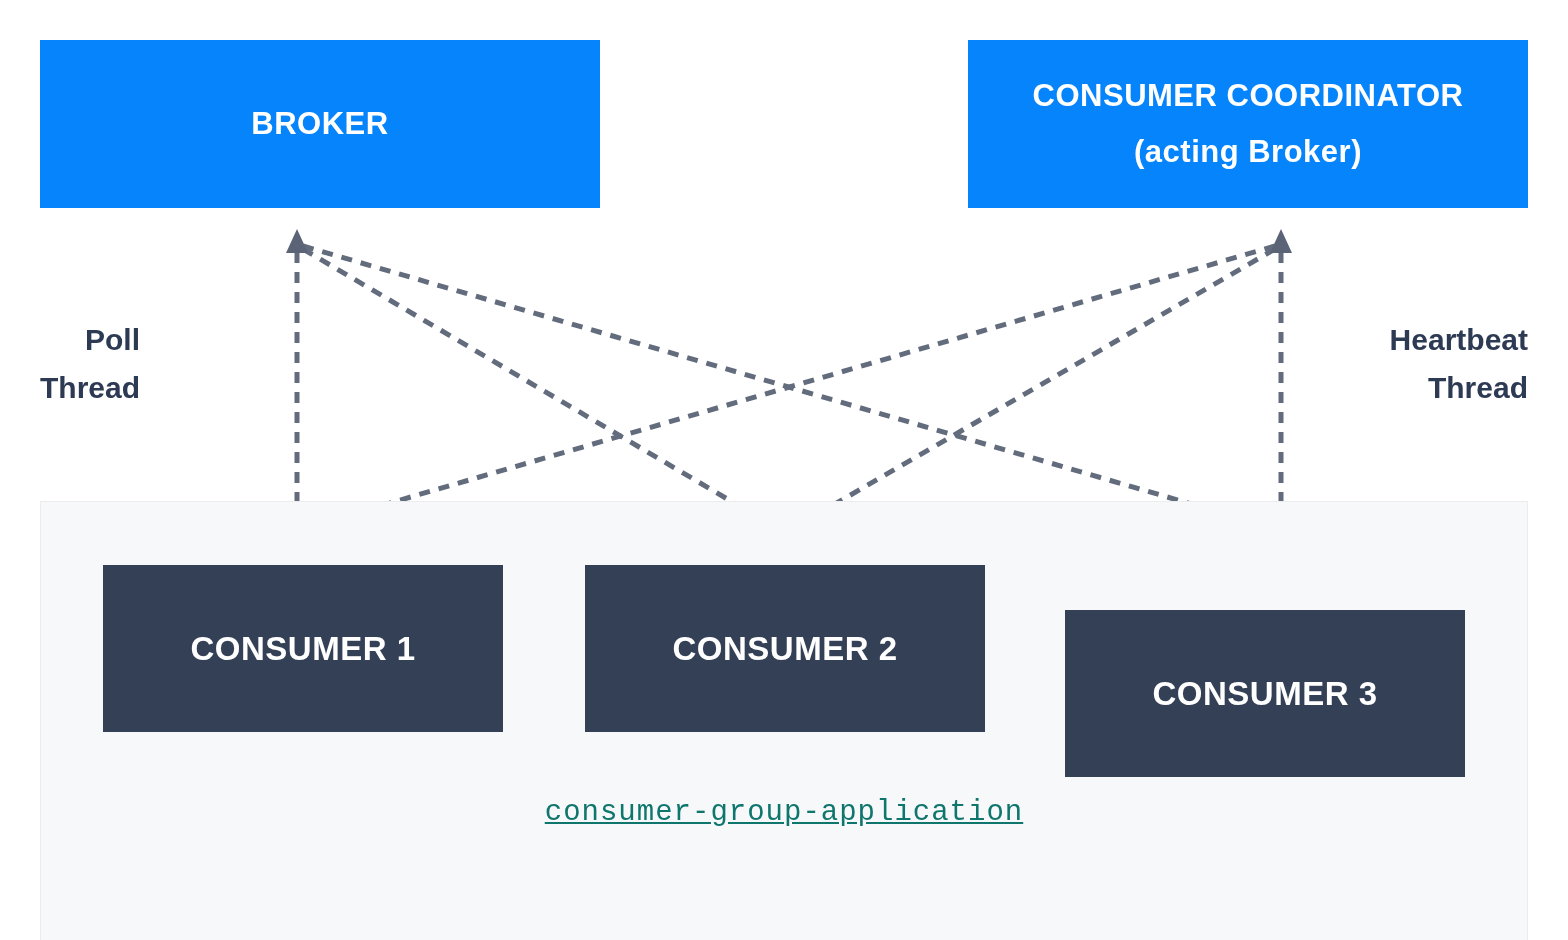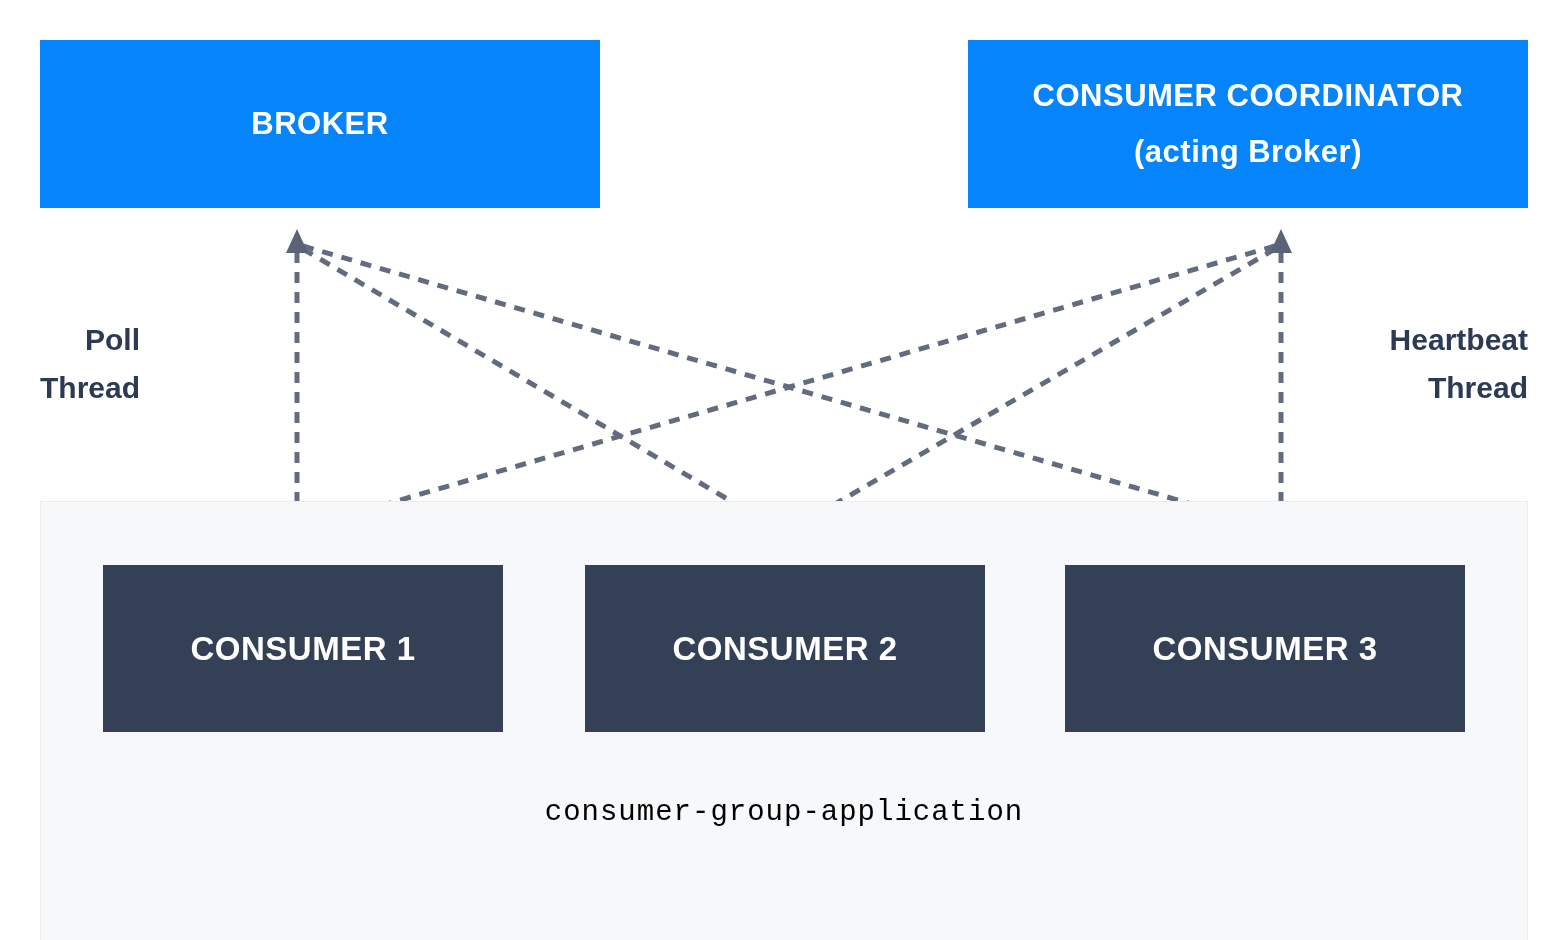--- a/index.html
+++ b/index.html
@@ -86,21 +86,21 @@
     left: 40px;
     top: 501px;
     width: 1488px;
     height: 448px;
     background: #f7f8fa;
     border: 1px solid #ececef;
     box-sizing: border-box;
   }
   .group .box.c1 { left: 62px; }
   .group .box.c2 { left: 544px; }
-  .group .box.c3 { left: 1024px; }
+  .group .box.c3 { left: 1024px; margin-top: 45px; }
   .caption {
     position: absolute;
     left: 0;
     top: 294px;
     width: 100%;
     text-align: center;
     font-family: "Liberation Mono", monospace;
     font-size: 29px;
     letter-spacing: 1px;
     color: #3a4657;
@@ -147,16 +147,16 @@
   <div class="group" style="background: rgb(247, 248, 250); border-color: rgb(236, 236, 239);">
     <div class="box dark c1" style="background: rgb(52, 64, 86);">
       <span>CONSUMER 1</span>
     </div>
     <div class="box dark c2" style="background: rgb(52, 64, 86); text-align: center;">
       <span>CONSUMER 2</span>
     </div>
     <div class="box dark c3" style="background: rgb(52, 64, 86);">
       <span>CONSUMER 3</span>
     </div>
-    <div class="caption" style="color: #000000;">consumer-group-application</div>
+    <div class="caption" style="color: #0f766e; text-decoration: underline;">consumer-group-application</div>
   </div>
 
 </div>
 
 </body></html>

